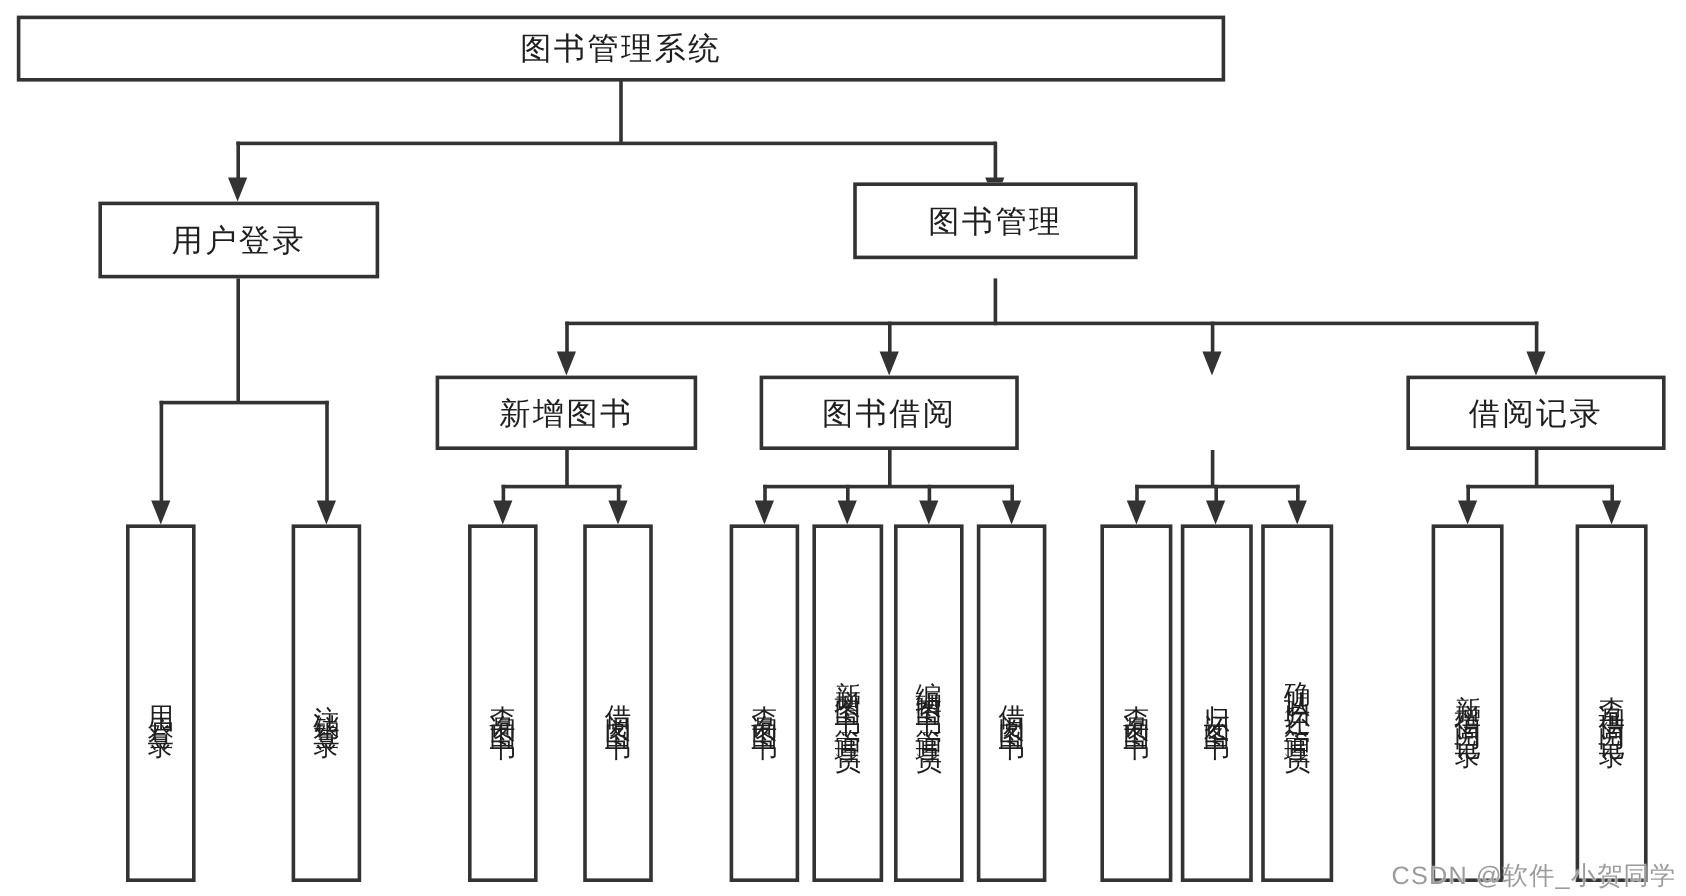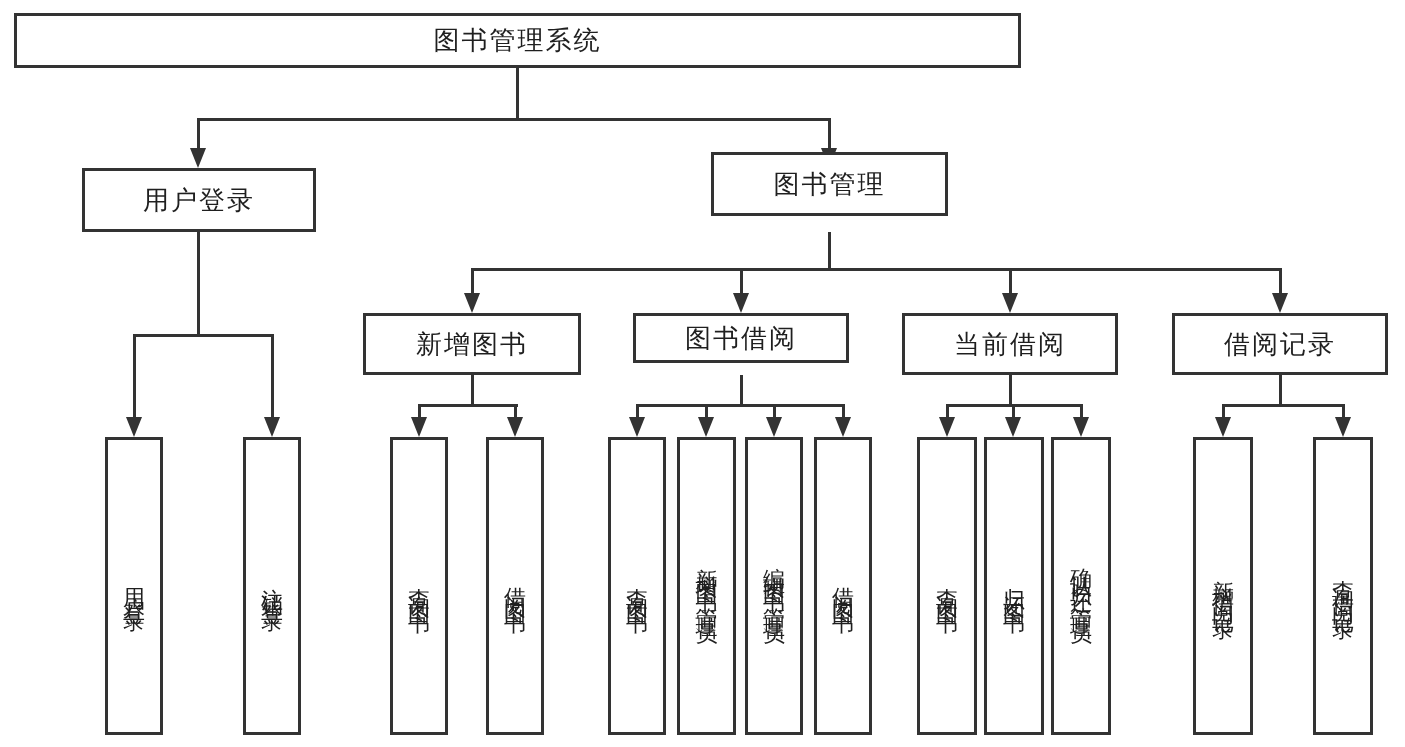--- a/index.html
+++ b/index.html
@@ -102,25 +102,22 @@
   <div class="vline" style="left:740px;top:268px;height:27px"></div>
   <div class="arrow" style="left:733px;top:293px"></div>
   <div class="vline" style="left:1009px;top:268px;height:27px"></div>
   <div class="arrow" style="left:1002px;top:293px"></div>
   <div class="vline" style="left:1279px;top:268px;height:27px"></div>
   <div class="arrow" style="left:1272px;top:293px"></div>
 
   <div class="node" style="left:363px;top:313px;width:218px;height:62px">
     <span class="lbl">新增图书</span>
   </div>
-  <div class="node" style="left:633px;top:313px;width:216px;height:50px">
+  <div class="node" style="left:633px;top:313px;width:216px;height:62px">
     <span class="lbl">图书借阅</span>
-  </div>
-  <div class="node" style="left:902px;top:313px;width:216px;height:62px">
-    <span class="lbl">当前借阅</span>
   </div>
   <div class="node" style="left:1172px;top:313px;width:216px;height:62px">
     <span class="lbl">借阅记录</span>
   </div>
 
   <div class="vline" style="left:471px;top:375px;height:31px"></div>
   <div class="hline" style="left:418px;top:404px;width:100px"></div>
   <div class="vline" style="left:418px;top:404px;height:15px"></div>
   <div class="arrow" style="left:411px;top:417px"></div>
   <div class="vline" style="left:514px;top:404px;height:15px"></div>
@@ -190,14 +187,15 @@
     <span class="lbl-v">确认归还（管理员）</span>
   </div>
 
   <div class="node leaf" style="left:1193px;top:437px;width:60px;height:298px">
     <span class="lbl-v">新增借阅记录</span>
   </div>
   <div class="node leaf" style="left:1313px;top:437px;width:60px;height:298px">
     <span class="lbl-v">查询借阅记录</span>
   </div>
 
+  <div class="watermark">CSDN @软件_小贺同学</div>
 
 </div>
 
 </body></html>

